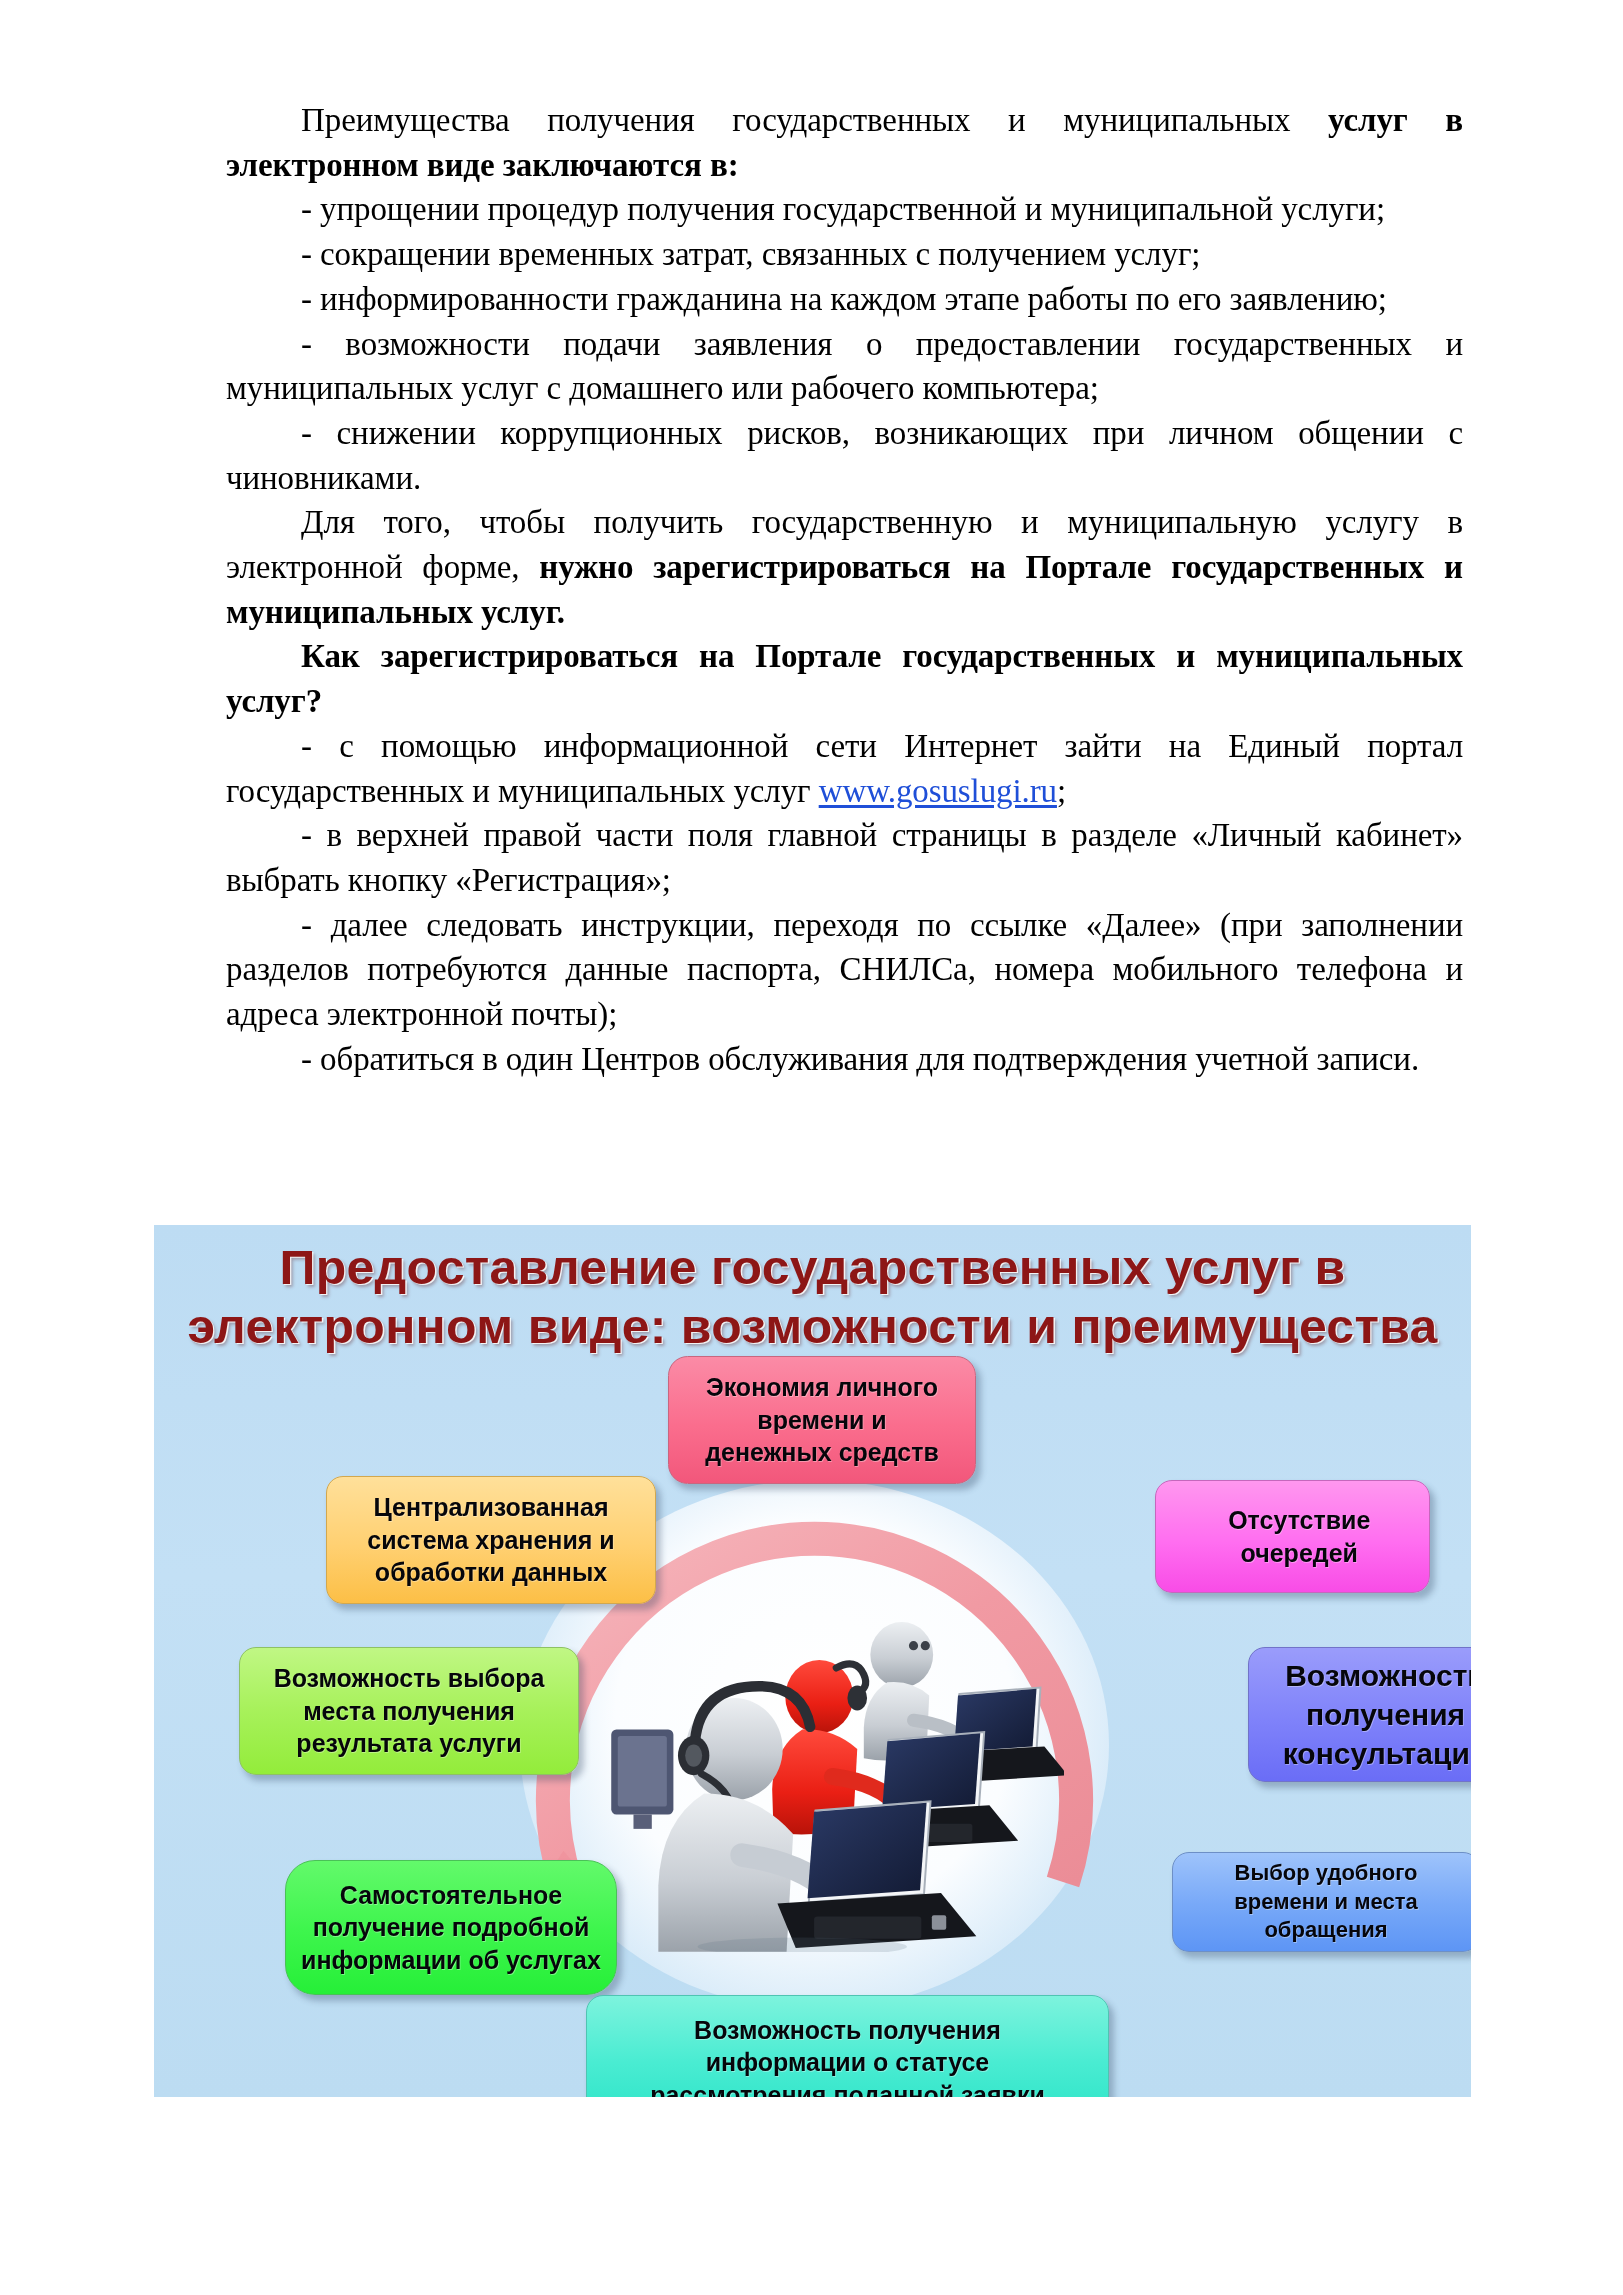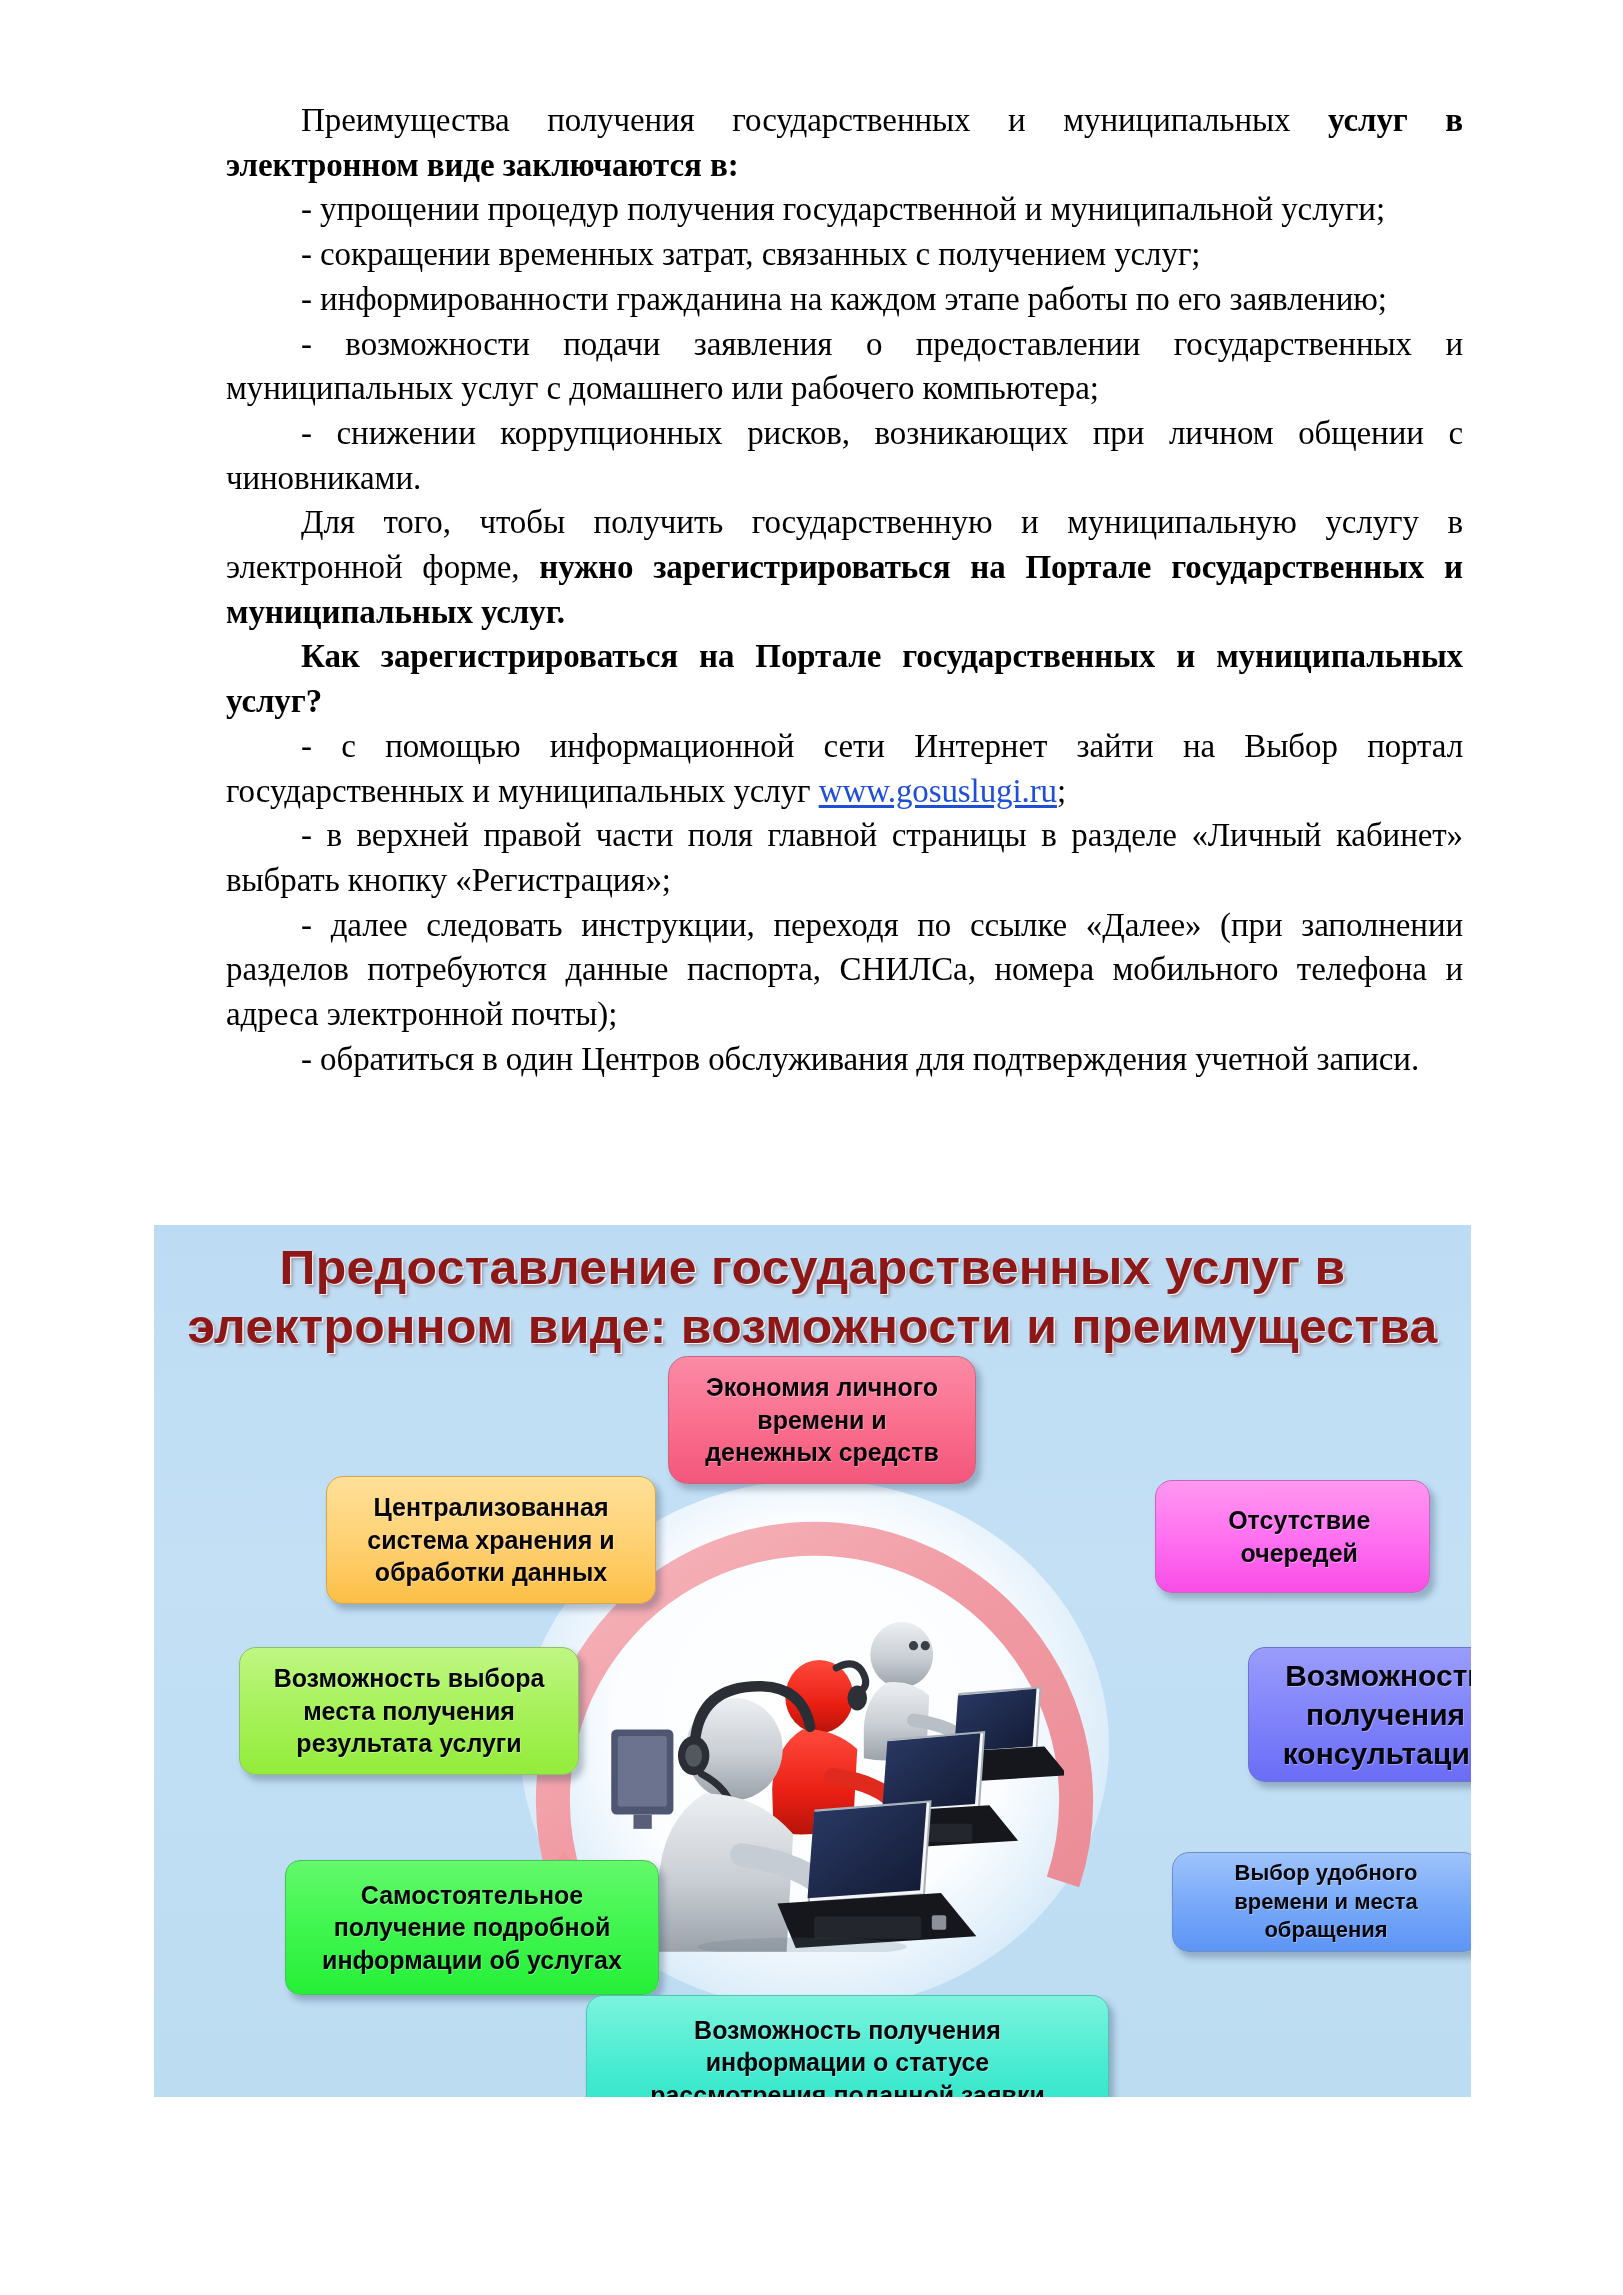--- a/index.html
+++ b/index.html
@@ -145,25 +145,25 @@
     border-radius: 17px;
   }
   .box-consult {
     left: 1094px; top: 422px; width: 275px; height: 135px;
     font-size: 30px;
     background: linear-gradient(180deg,#9a9cfb 0%, #8083fa 52%, #6a6df6 100%);
     border-color: #7173c8;
     border-radius: 17px;
   }
   .box-selfinfo {
-    left: 131px; top: 635px; width: 374px; height: 135px;
+    left: 131px; top: 635px; width: 332px; height: 135px;
     font-size: 25px;
     background: linear-gradient(180deg,#63f96b 0%, #3ef54d 52%, #26ef38 100%);
     border-color: #4ac157;
-    border-radius: 15px;
+    border-radius: 30px;
   }
   .box-convenient {
     left: 1018px; top: 627px; width: 308px; height: 100px;
     font-size: 22px;
     background: linear-gradient(180deg,#9ec3fb 0%, #78a9f8 52%, #5d95f5 100%);
     border-color: #6d8fc6;
     border-radius: 17px;
   }
   .box-status {
     left: 432px; top: 770px; width: 523px; height: 135px;
@@ -183,21 +183,21 @@
 
   <div class="doc-body">
     <p class="para"><span>Преимущества получения  государственных и муниципальных </span><span class="b">услуг в электронном виде заключаются в:</span></p>
     <p class="para bullet"><span>- упрощении процедур получения государственной и муниципальной услуги;</span></p>
     <p class="para bullet"><span>- сокращении временных затрат, связанных с получением услуг;</span></p>
     <p class="para bullet"><span>- информированности гражданина на каждом этапе работы по его заявлению;</span></p>
     <p class="para bullet"><span>- возможности подачи заявления о предоставлении государственных и муниципальных услуг с домашнего или рабочего компьютера;</span></p>
     <p class="para bullet"><span>- снижении коррупционных рисков, возникающих при личном общении с чиновниками.</span></p>
     <p class="para"><span>Для того, чтобы получить государственную и муниципальную услугу в электронной форме, </span><span class="b">нужно зарегистрироваться на Портале государственных и муниципальных услуг.</span></p>
     <p class="para"><span class="b">Как зарегистрироваться на Портале государственных и муниципальных услуг?</span></p>
-    <p class="para bullet"><span>- с помощью информационной сети Интернет зайти на Выбор портал государственных и муниципальных услуг </span><a class="link" href="#" style="color: rgb(31, 79, 216);">www.gosuslugi.ru</a><span>;</span></p>
+    <p class="para bullet"><span>- с помощью информационной сети Интернет зайти на Единый портал государственных и муниципальных услуг </span><a class="link" href="#" style="color: rgb(31, 79, 216);">www.gosuslugi.ru</a><span>;</span></p>
     <p class="para bullet"><span>- в верхней правой части поля главной страницы в разделе «Личный кабинет» выбрать кнопку «Регистрация»;</span></p>
     <p class="para bullet"><span>- далее следовать инструкции, переходя по ссылке «Далее» (при заполнении разделов потребуются данные паспорта, СНИЛСа, номера мобильного телефона и адреса электронной почты);</span></p>
     <p class="para bullet"><span>- обратиться в один Центров обслуживания для подтверждения учетной записи.</span></p>
   </div>
 
 </div>
 
 <div class="info-wrap">
   <div class="info">
 

